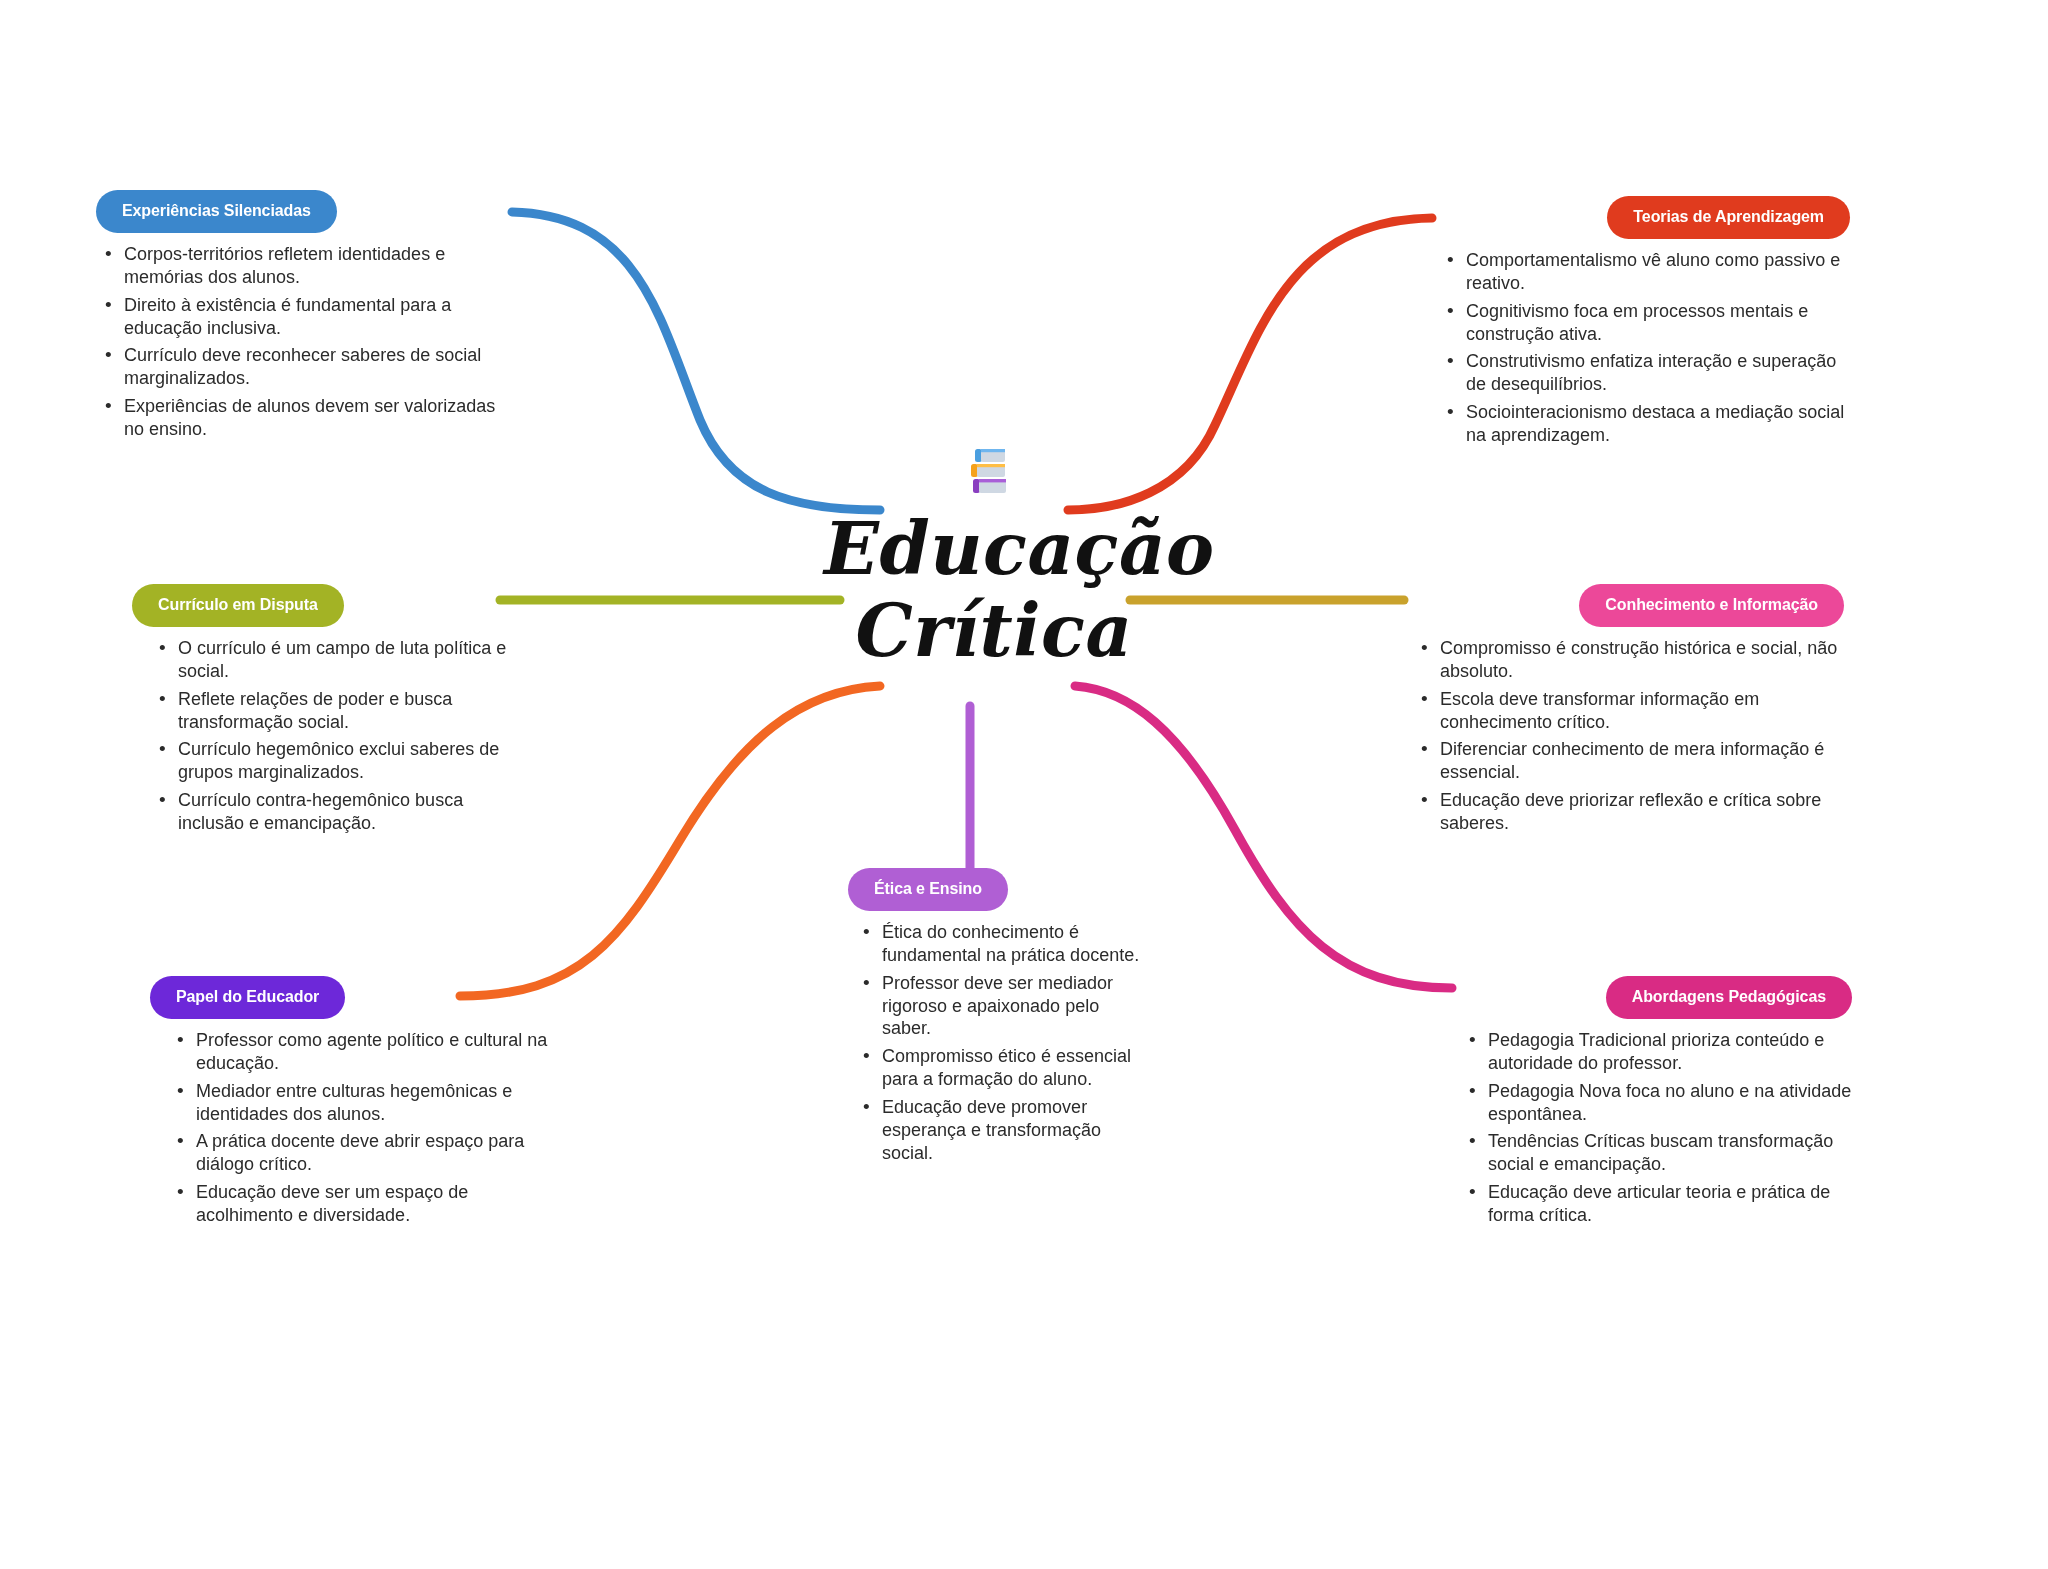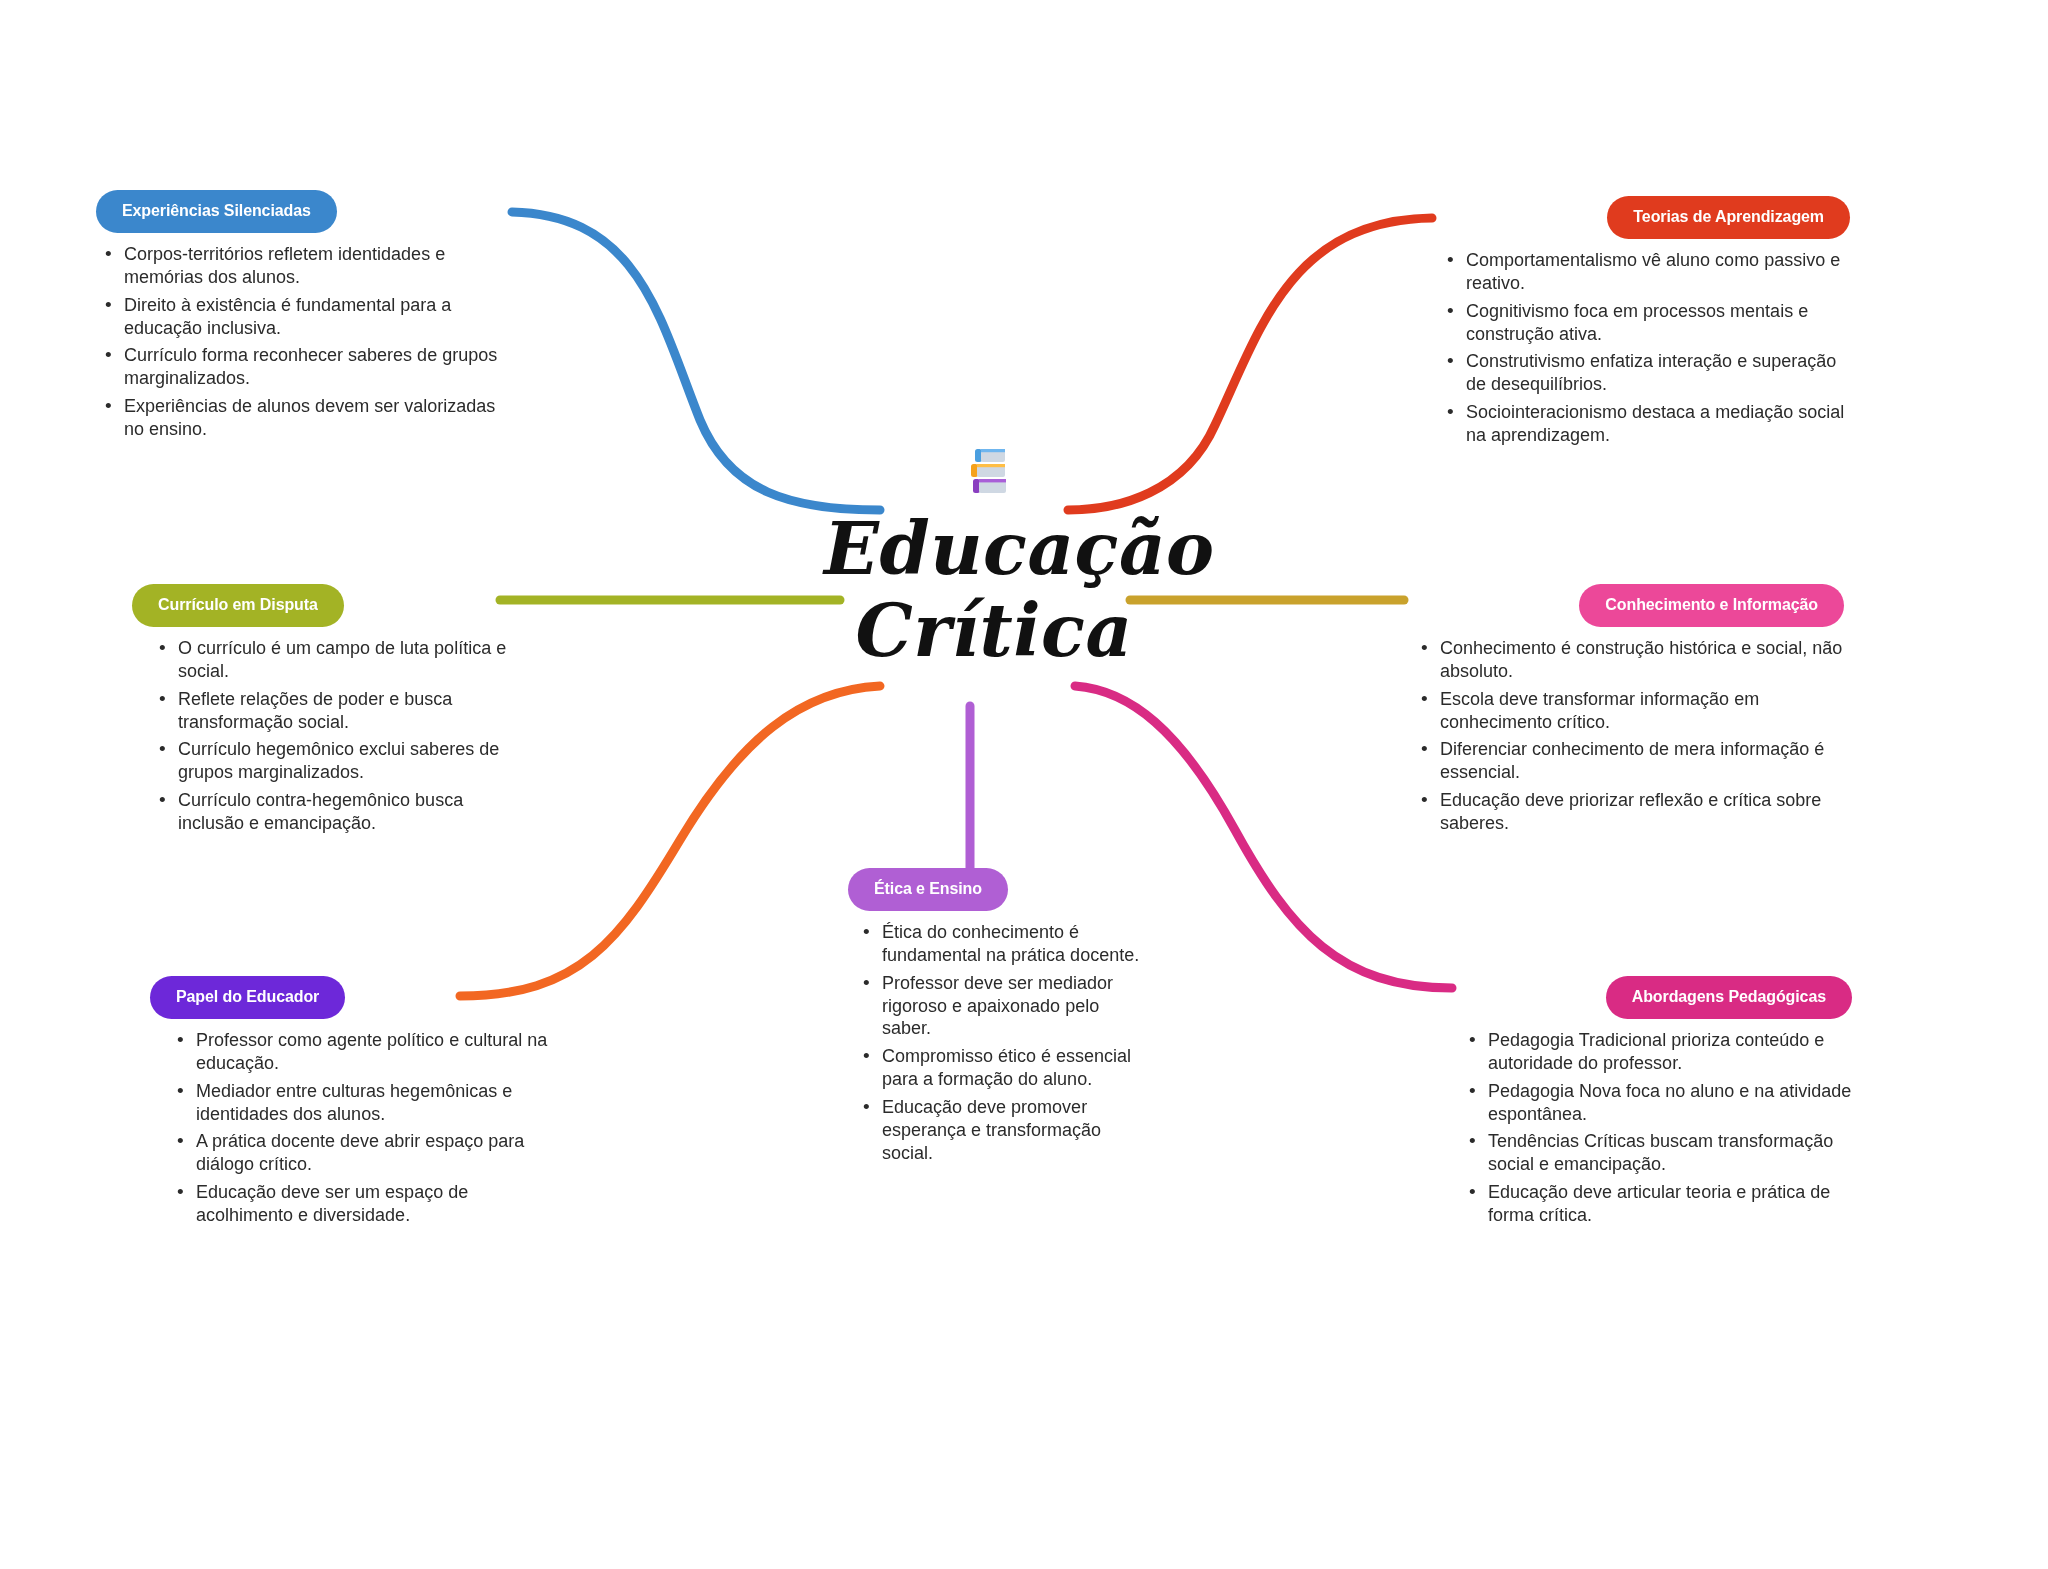--- a/index.html
+++ b/index.html
@@ -162,21 +162,21 @@
     </div>
   </div>
 
   <div class="branch" id="branch-experiencias">
     <div class="pill-row">
       <span class="pill" style="background:#3b87cc">Experiências Silenciadas</span>
     </div>
     <ul class="bullets">
       <li>Corpos-territórios refletem identidades e memórias dos alunos.</li>
       <li>Direito à existência é fundamental para a educação inclusiva.</li>
-      <li>Currículo forma reconhecer saberes de grupos marginalizados.</li>
+      <li>Currículo deve reconhecer saberes de social marginalizados.</li>
       <li>Experiências de alunos devem ser valorizadas no ensino.</li>
     </ul>
   </div>
 
   <div class="branch" id="branch-teorias">
     <div class="pill-row right">
       <span class="pill" style="background:#e03b1e">Teorias de Aprendizagem</span>
     </div>
     <ul class="bullets">
       <li>Comportamentalismo vê aluno como passivo e reativo.</li>
@@ -196,21 +196,21 @@
       <li>Currículo hegemônico exclui saberes de grupos marginalizados.</li>
       <li>Currículo contra-hegemônico busca inclusão e emancipação.</li>
     </ul>
   </div>
 
   <div class="branch" id="branch-conhecimento">
     <div class="pill-row right">
       <span class="pill" style="background:#ec4899">Conhecimento e Informação</span>
     </div>
     <ul class="bullets">
-      <li>Conhecimento é construção histórica e social, não absoluto.</li>
+      <li>Compromisso é construção histórica e social, não absoluto.</li>
       <li>Escola deve transformar informação em conhecimento crítico.</li>
       <li>Diferenciar conhecimento de mera informação é essencial.</li>
       <li>Educação deve priorizar reflexão e crítica sobre saberes.</li>
     </ul>
   </div>
 
   <div class="branch" id="branch-papel">
     <div class="pill-row">
       <span class="pill" style="background:#6d28d9">Papel do Educador</span>
     </div>

